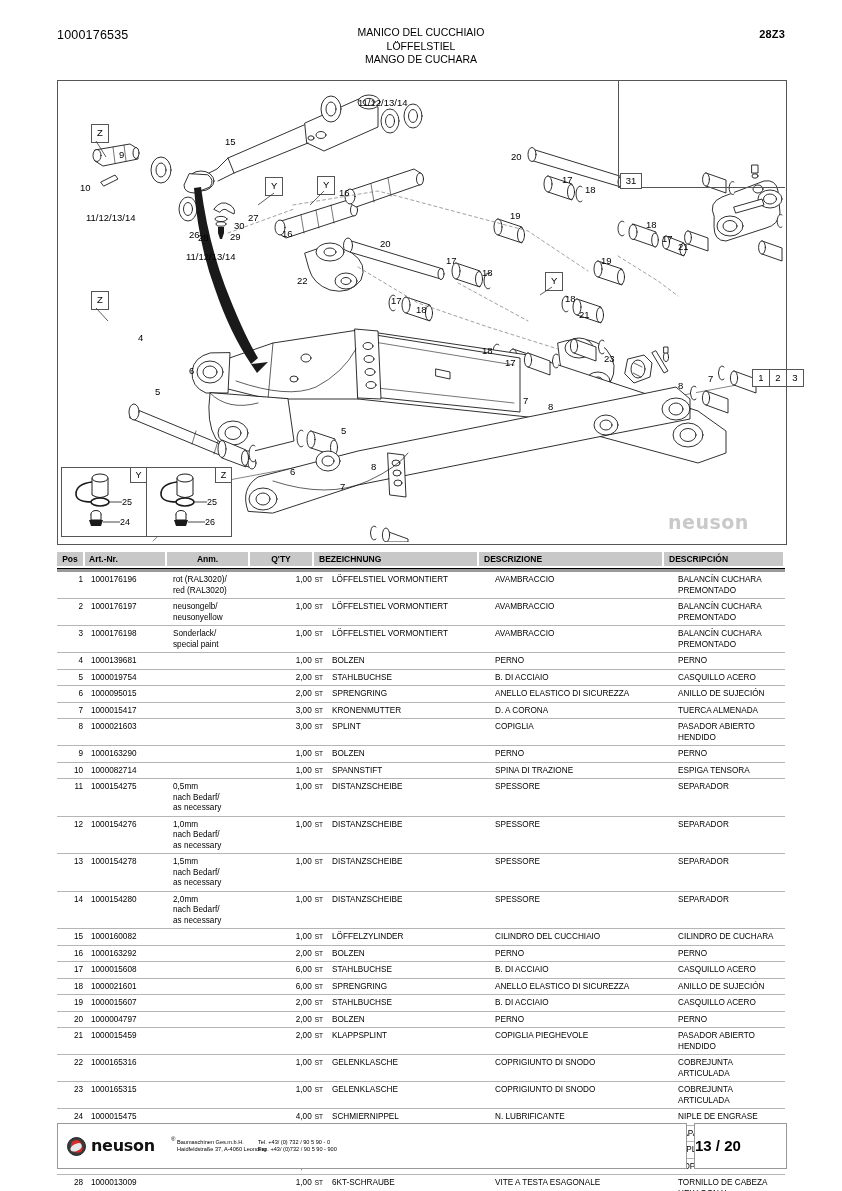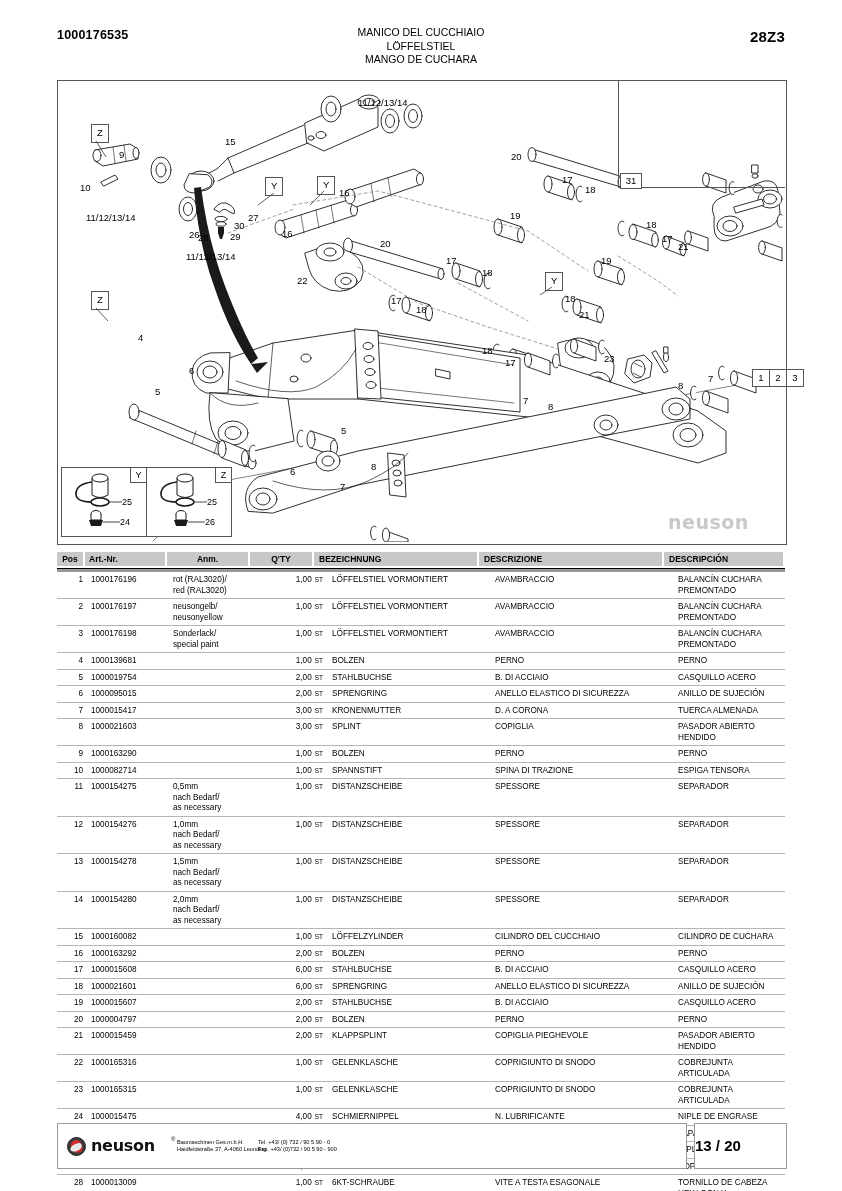--- a/index.html
+++ b/index.html
@@ -5,22 +5,22 @@
   html,body{margin:0;padding:0;background:#fff;}
   body{
     width:842px;height:1191px;
     font-family:"Liberation Sans","DejaVu Sans",sans-serif;
     color:#000;-webkit-font-smoothing:antialiased;
   }
   .page{position:relative;width:842px;height:1191px;overflow:hidden;}
 
   
   .hdr{position:absolute;left:0;top:26px;width:842px;height:46px;}
-  .hdr-left{position:absolute;left:57px;top:2px;font-size:12.5px;font-weight:bold;letter-spacing:.2px;}
-  .hdr-right{position:absolute;right:57px;top:2px;font-size:15px;font-weight:bold;letter-spacing:.2px;}
+  .hdr-left{position:absolute;left:57px;top:2px;font-size:12.5px;font-weight:normal;letter-spacing:.2px;}
+  .hdr-right{position:absolute;right:57px;top:2px;font-size:11px;font-weight:bold;letter-spacing:.2px;}
   .hdr-mid{position:absolute;left:0;top:0;width:842px;text-align:center;font-size:10.5px;line-height:13.5px;}
 
   
   .draw{position:absolute;left:57px;top:80px;width:728px;height:463px;
         border:1px solid #555;background:#fff;}
   .draw svg{display:block;}
 
   .callout{position:absolute;font-size:9.5px;font-weight:normal;color:#000;white-space:nowrap;}
   .boxlbl{position:absolute;border:1px solid #555;background:#fff;
           font-size:9.5px;line-height:1;padding:3px 5px 4px 5px;text-align:center;font-weight:normal;}

